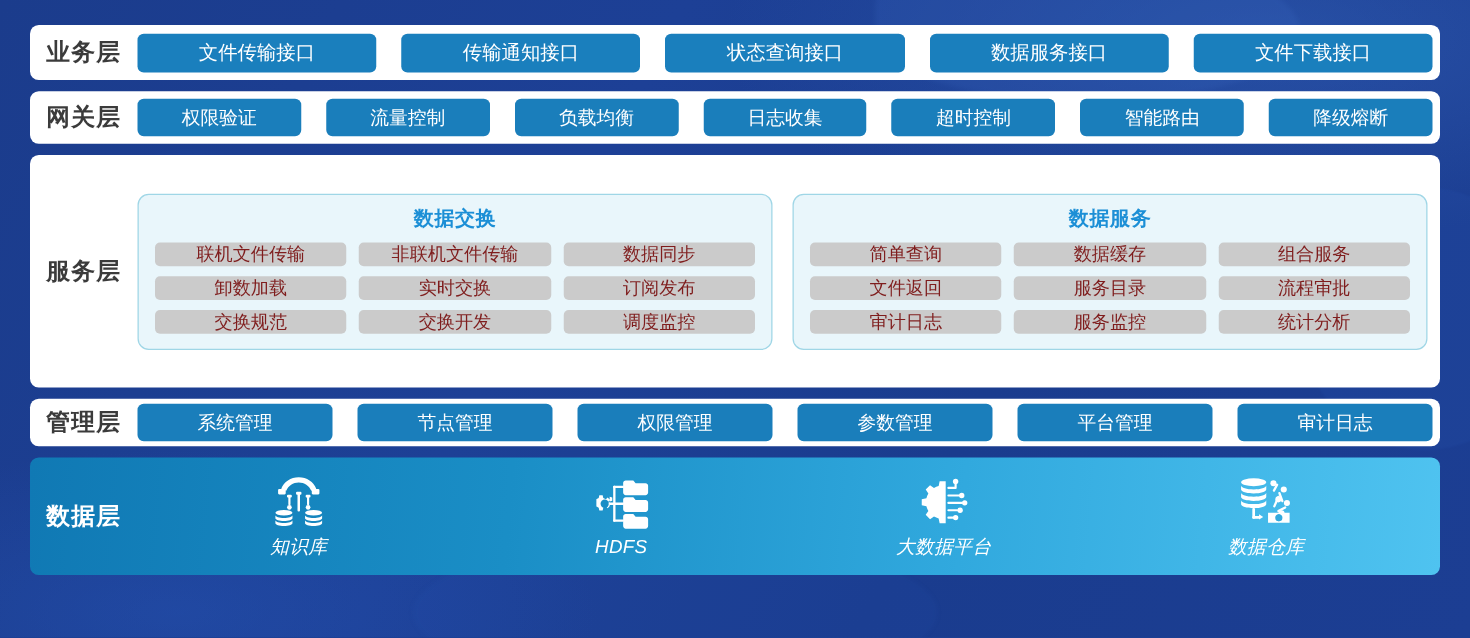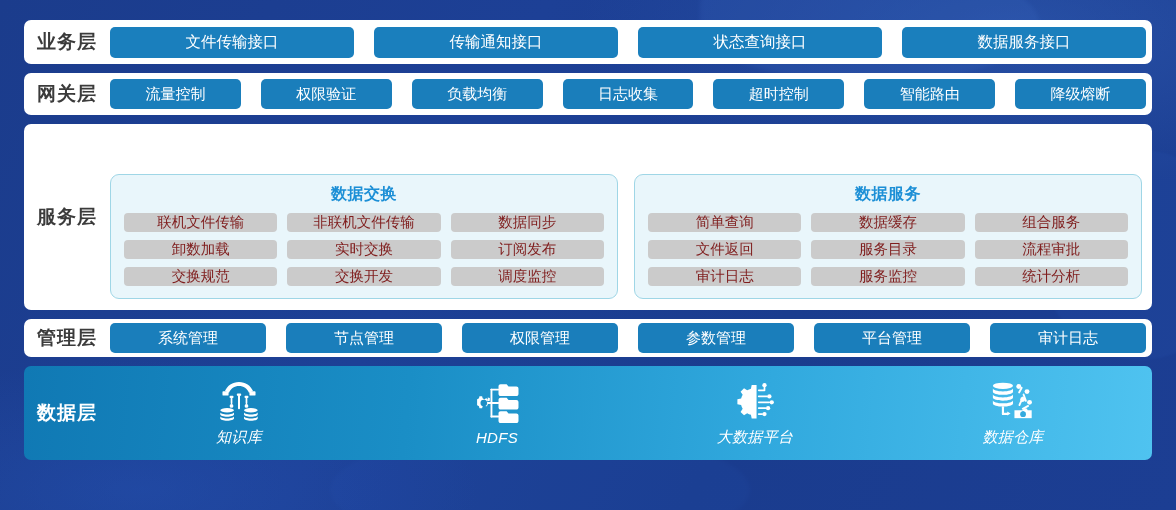--- a/index.html
+++ b/index.html
@@ -105,21 +105,21 @@
   
   .layer-service {
     height: 186px;
     padding: 0;
   }
   .layer-service .layer-body {
     gap: 16px;
     padding: 11px 10px 11px 0;
     height: 100%;
     box-sizing: border-box;
-    align-items: flex-end;
+    align-items: center;
   }
   .group {
     flex: 1 1 0;
     background: #e9f6fb;
     border: 1px solid #9fd6e6;
     border-radius: 9px;
     box-sizing: border-box;
     padding: 9px 13px 12px 13px;
     display: flex;
     flex-direction: column;
@@ -196,28 +196,29 @@
 
   <div class="stack">
 
     <div class="layer row-layer layer-business">
       <div class="layer-label">业务层</div>
       <div class="layer-body">
         <div class="pill">文件传输接口</div>
         <div class="pill">传输通知接口</div>
         <div class="pill">状态查询接口</div>
         <div class="pill">数据服务接口</div>
+        <div class="pill">文件下载接口</div>
       </div>
     </div>
 
     <div class="layer row-layer layer-gateway">
       <div class="layer-label">网关层</div>
       <div class="layer-body">
+        <div class="pill">权限验证</div>
         <div class="pill">流量控制</div>
-        <div class="pill">权限验证</div>
         <div class="pill">负载均衡</div>
         <div class="pill">日志收集</div>
         <div class="pill">超时控制</div>
         <div class="pill">智能路由</div>
         <div class="pill">降级熔断</div>
       </div>
     </div>
 
     <div class="layer layer-service">
       <div class="layer-label">服务层</div>

